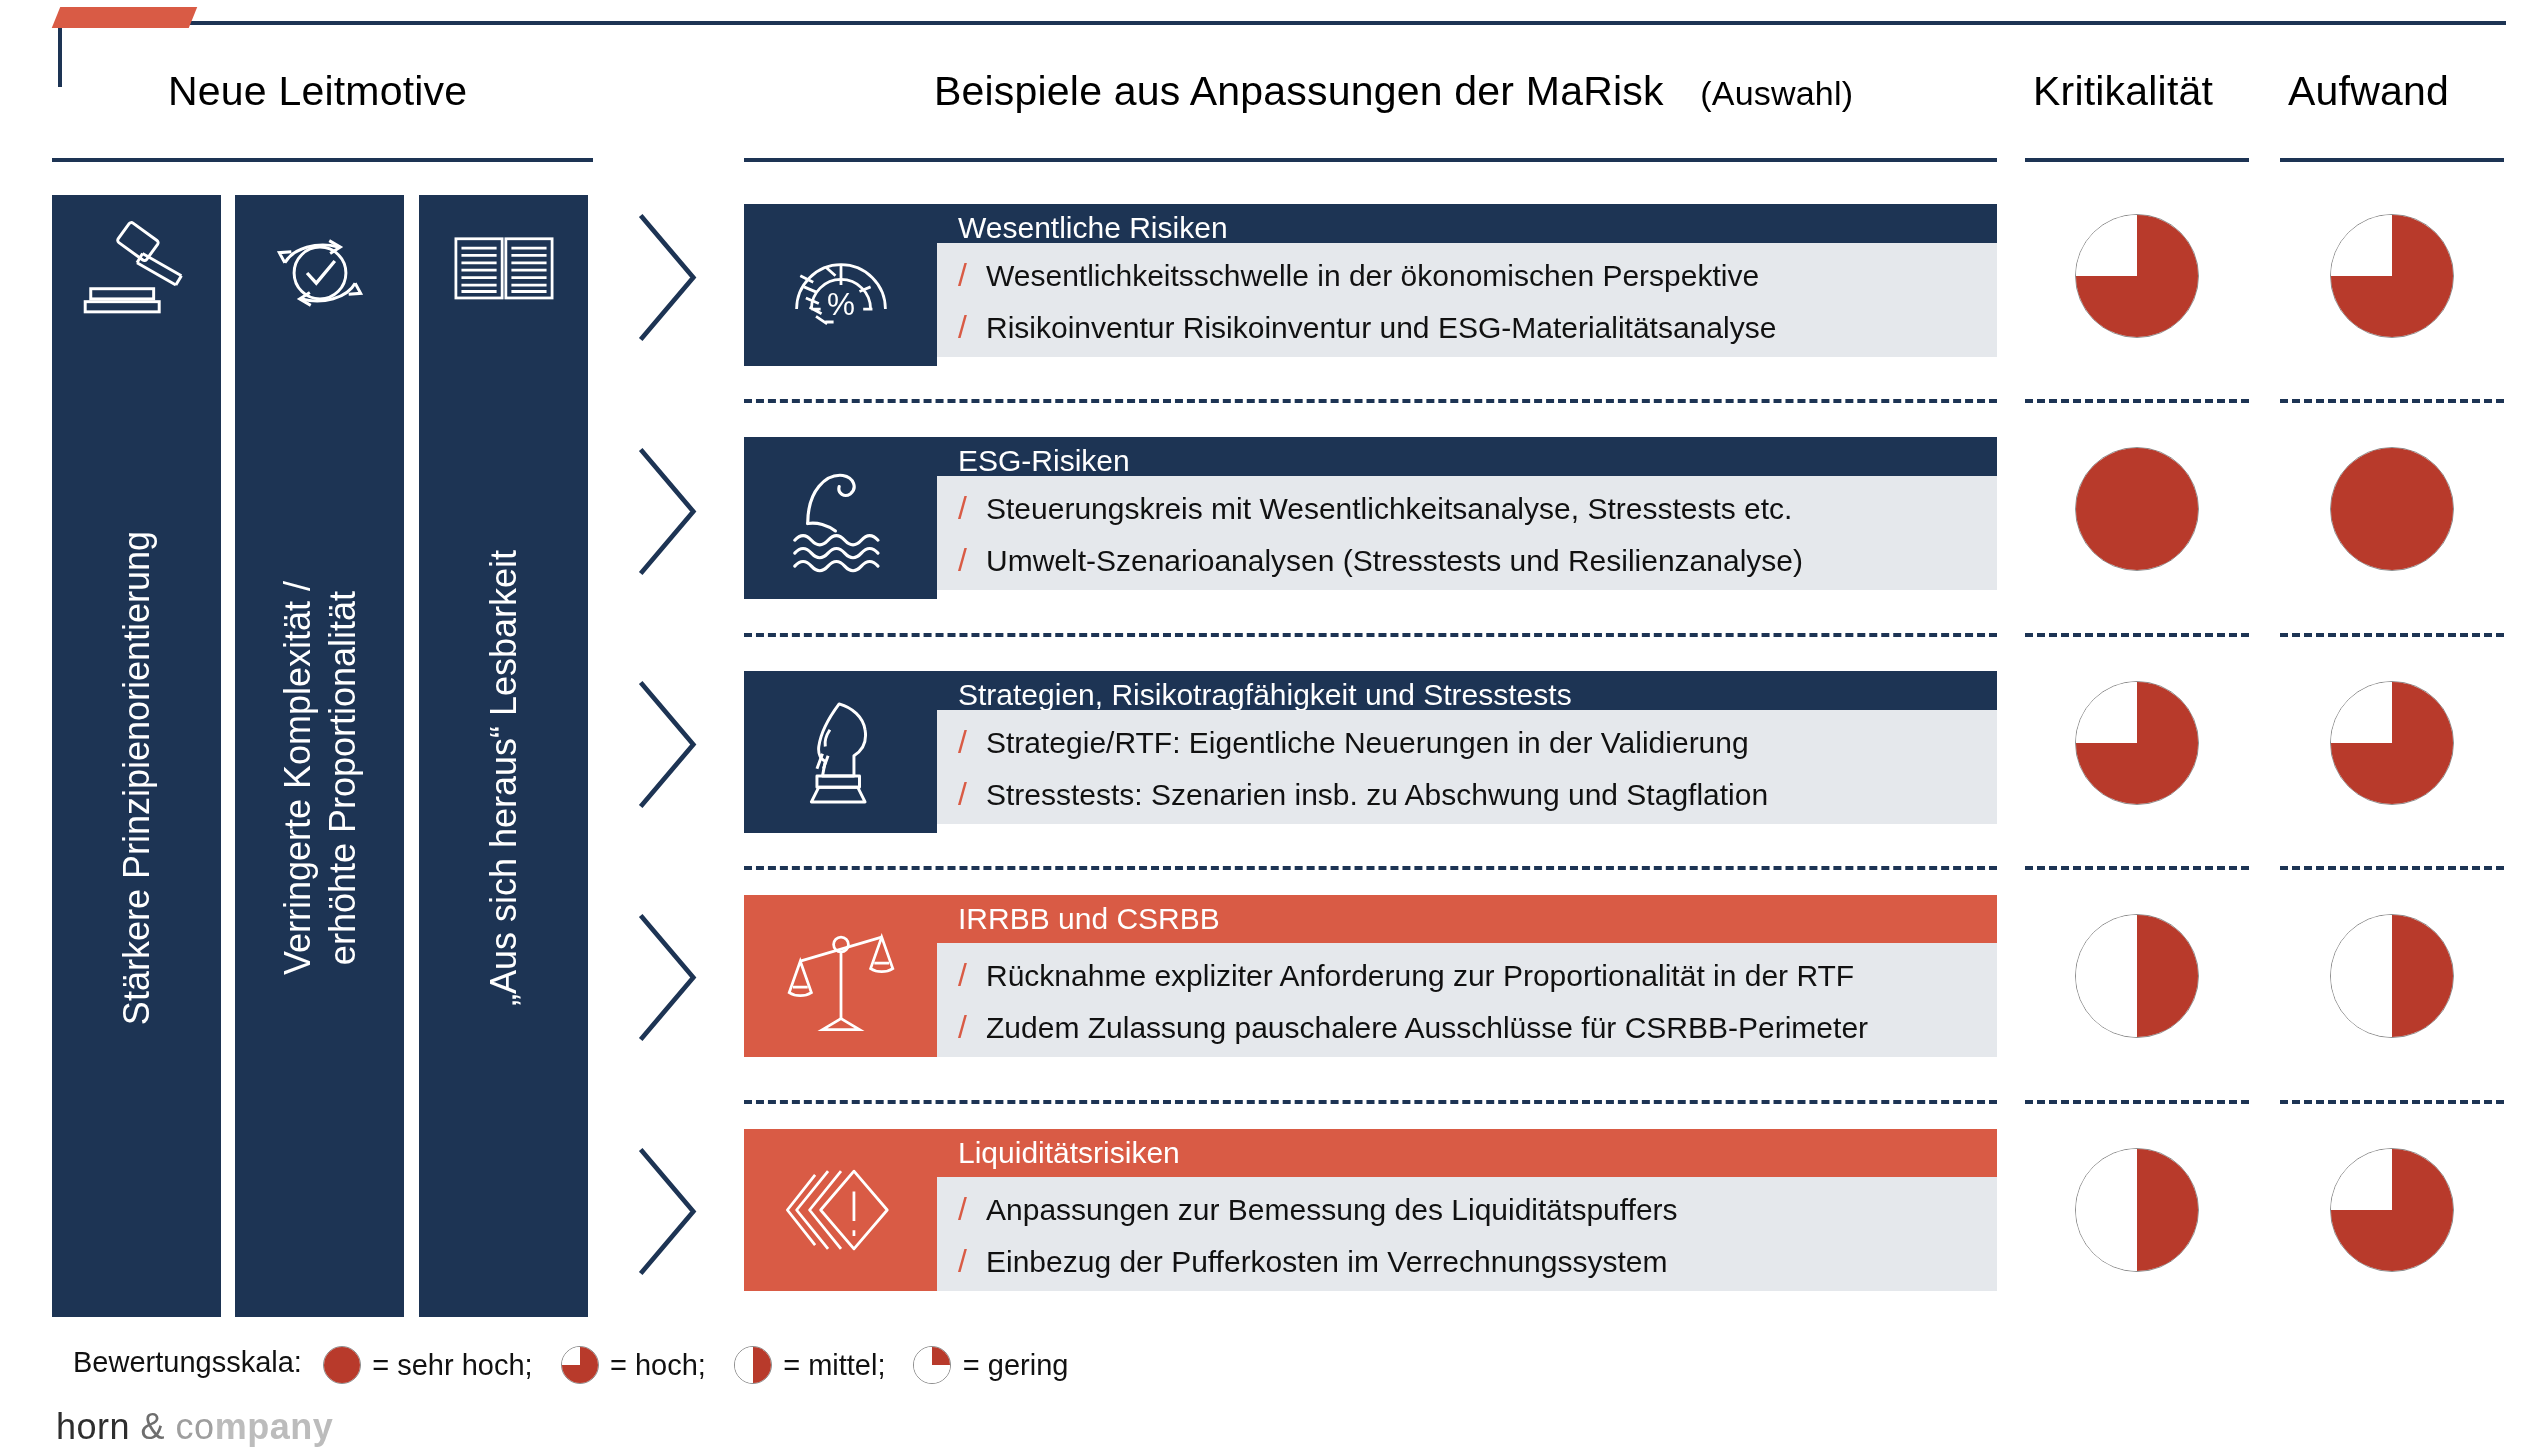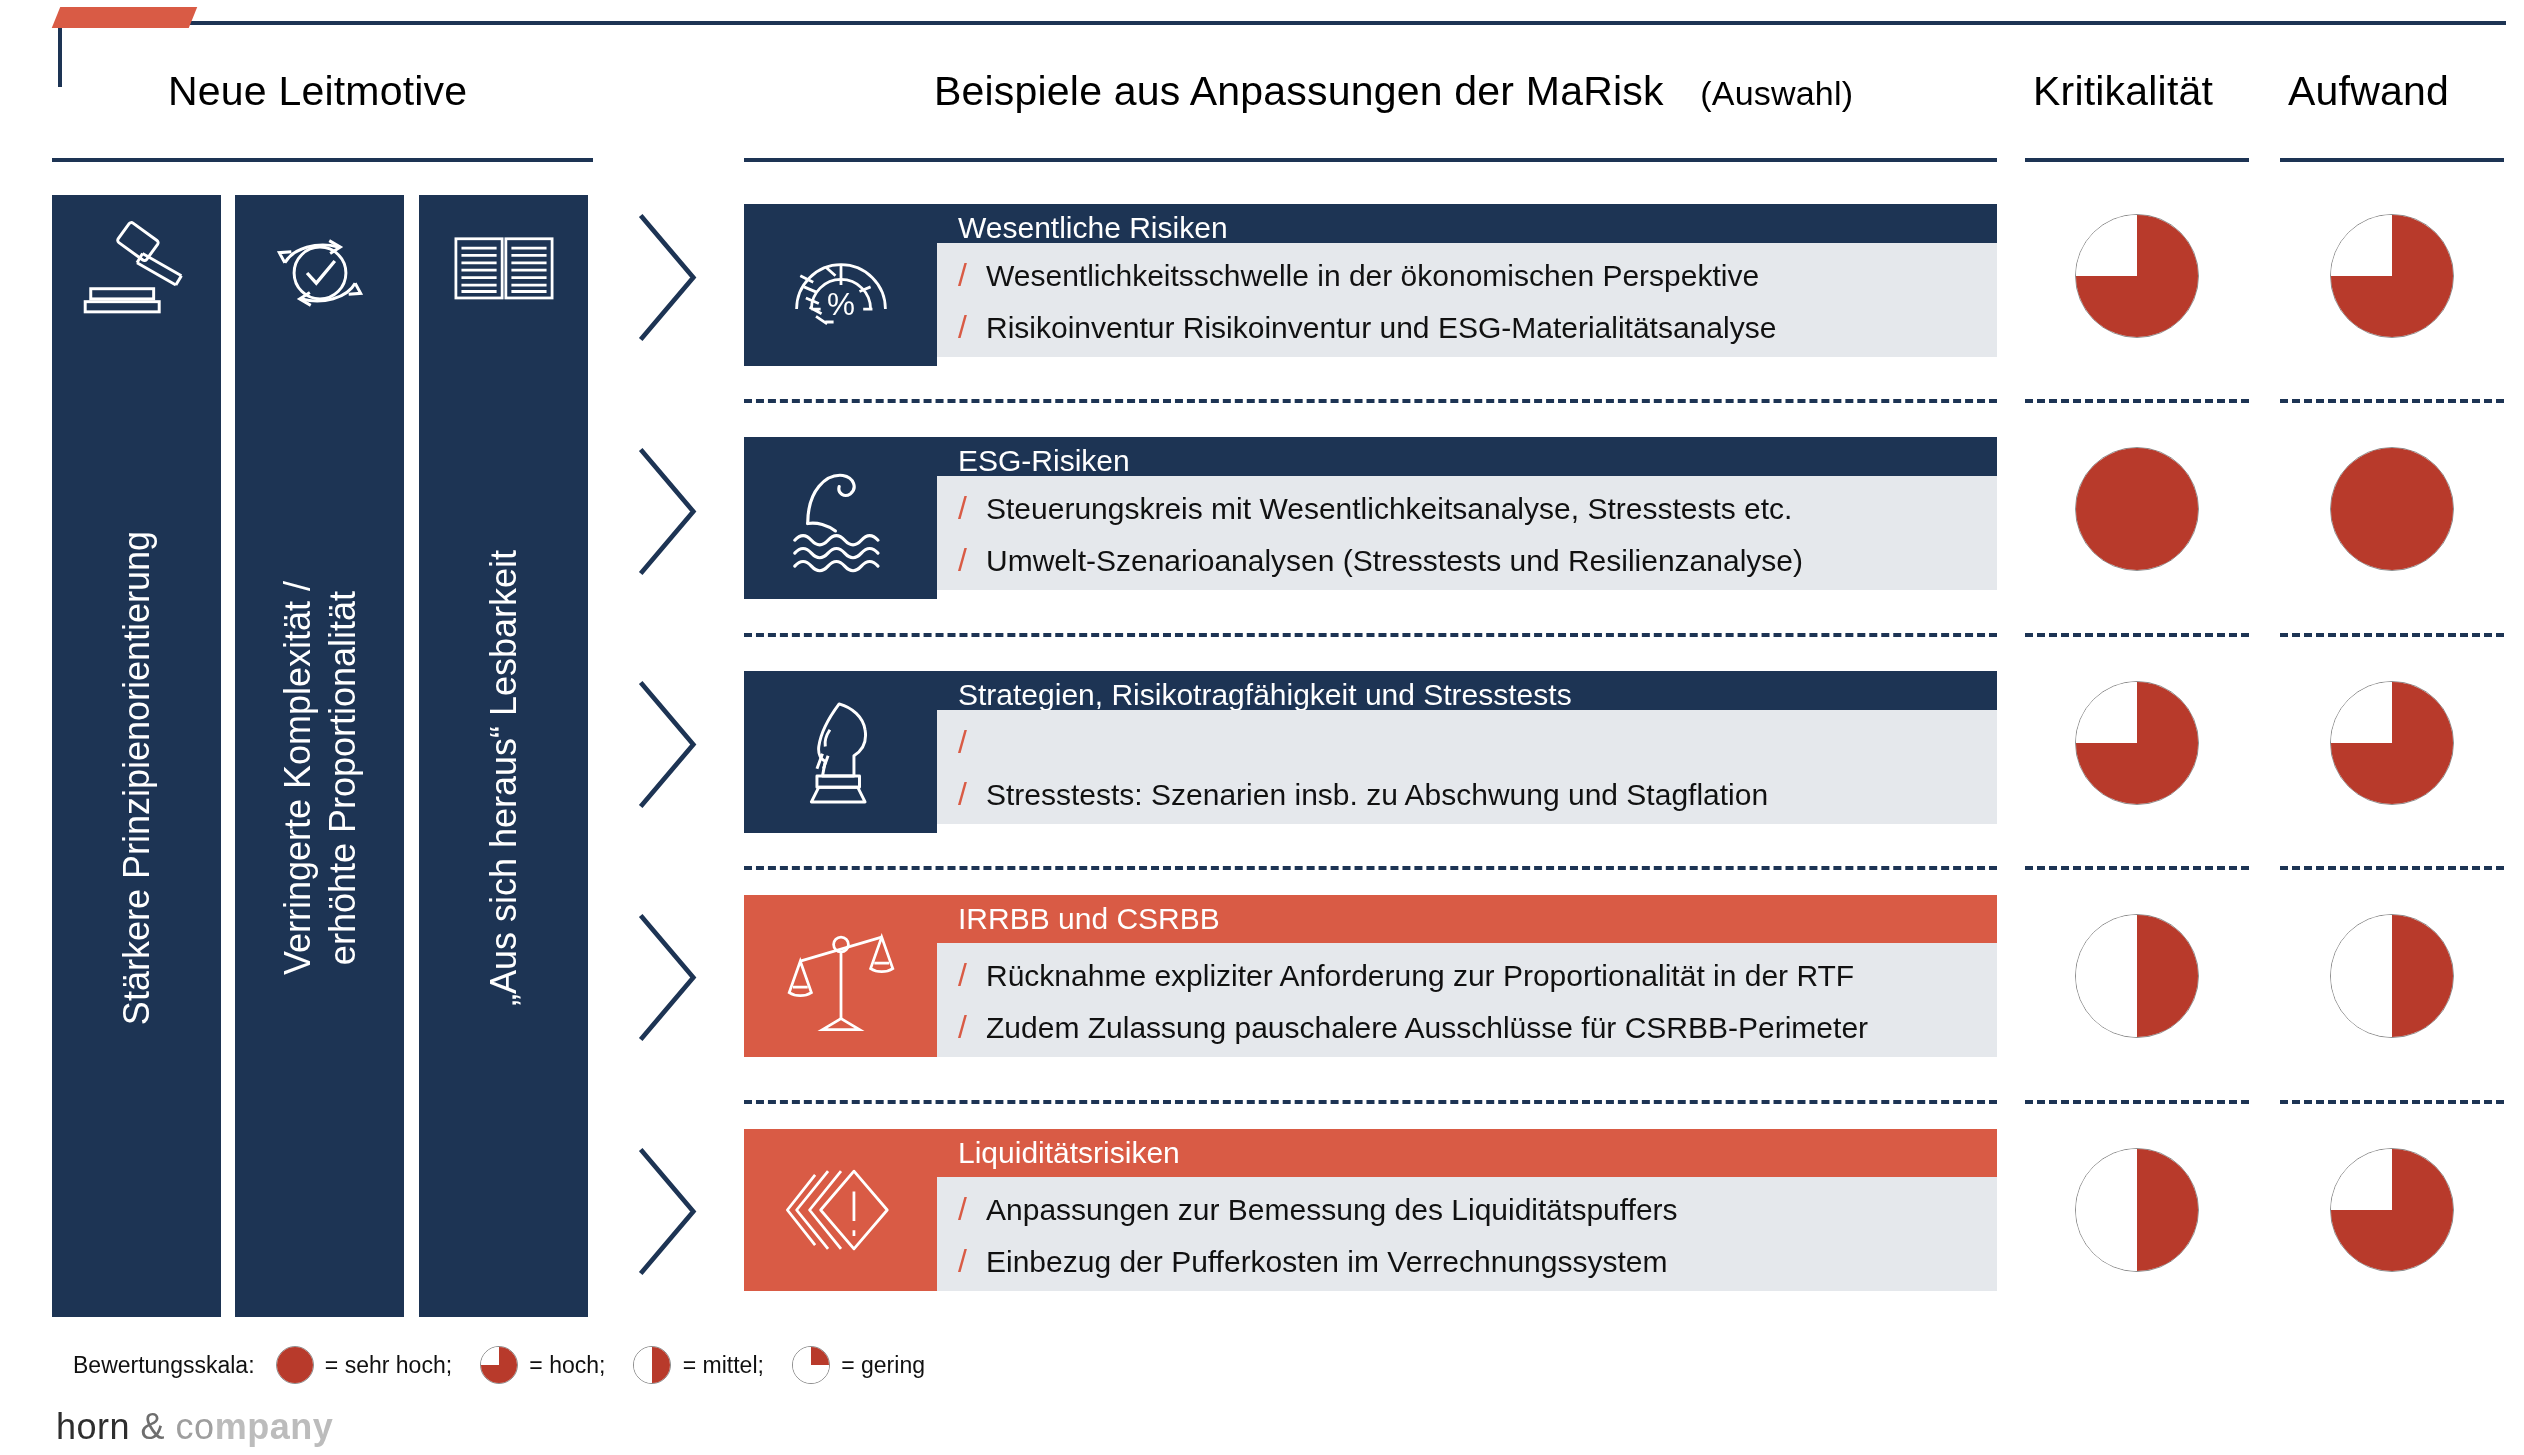--- a/index.html
+++ b/index.html
@@ -102,21 +102,21 @@
   .dash-k    { left: 2025px; width: 224px; }
   .dash-a    { left: 2280px; width: 224px; }
 
   
   .pie { position: absolute; width: 124px; height: 124px; border-radius: 50%;
          border: 1.9px solid #8d8d8d; background: #fff; }
   .pie .fill { position: absolute; inset: 0; border-radius: 50%; }
 
   
   #legend { position: absolute; left: 73px; top: 1346px;
-            display: flex; align-items: center; font-size: 23px; color: #111; }
+            display: flex; font-size: 29px; color: #111; }
   #legend .lbl { margin-right: 21px; }
   .leg-item { display: flex; align-items: center; margin-right: 13px; }
   .leg-pie { width: 38px; height: 38px; border-radius: 50%;
              border: 1.9px solid #8d8d8d; position: relative; background:#fff; }
   .leg-pie .fill { position: absolute; inset: 0; border-radius: 50%; }
   .leg-text { margin-left: 11.3px; margin-right: 15px; white-space: nowrap; }
 
   
   #logo { position: absolute; left: 56px; top: 1406px;
           font-size: 36px; letter-spacing: 0.5px; font-weight: 300; }
@@ -260,20 +260,21 @@
       <path d="M48 36 C44 42 42 48 43 54"></path>
       <path d="M40 62 l-6 16 M46 64 l-5 14"></path>
       <rect x="34" y="86" width="46" height="12"></rect>
       <path d="M28 114 L36 98 h42 l8 16 Z"></path>
     </svg>
         </div>
      <div class="row-head navy">Strategien, Risikotragfähigkeit und Stresstests</div>
      <div class="row-body">
           <div class="bullet">
        <span class="slash">/</span>
+       <span class="btext">Strategie/RTF: Eigentliche Neuerungen in der Validierung</span>
      </div>
           <div class="bullet">
        <span class="slash">/</span>
        <span class="btext">Stresstests: Szenarien insb. zu Abschwung und Stagflation</span>
      </div>
         </div>
       </div>
       <div class="pie" title="hoch" style="left: 2075px; top: 681px;">
         <div class="fill" style="background:conic-gradient(#B83A2B 0deg 270deg, #fff 270deg 360deg);"></div>
       </div>

